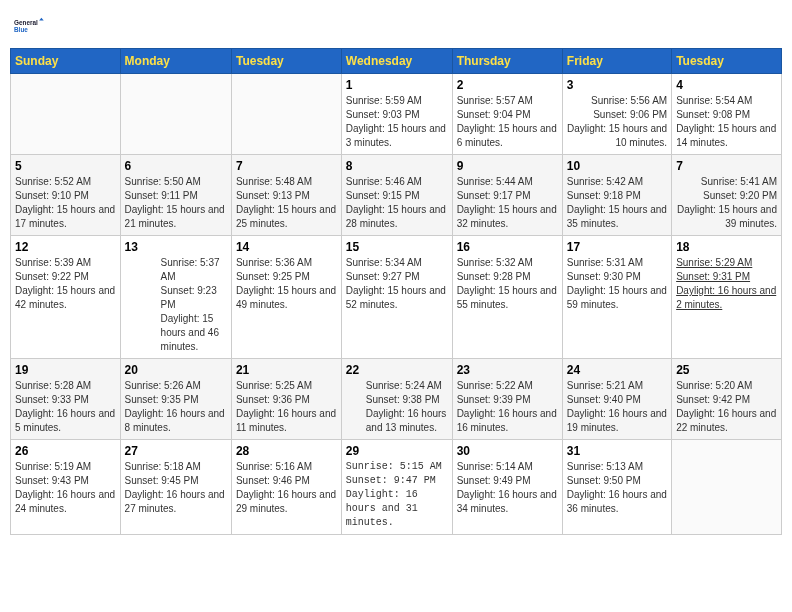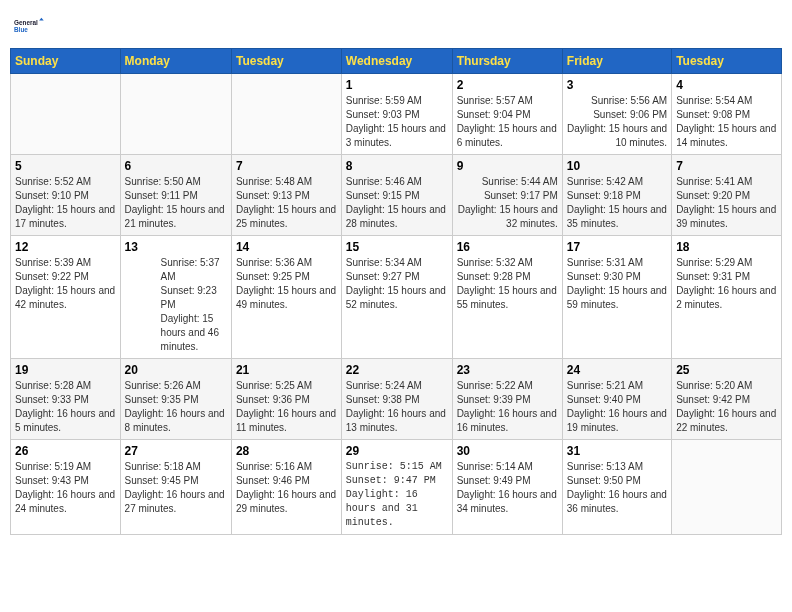--- a/index.html
+++ b/index.html
@@ -153,33 +153,33 @@
 Daylight: 15 hours and 25 minutes.</div>
         </td>
         <td>
           <div class="day-num">8</div>
           <div class="day-info" style="white-space: pre-line;">Sunrise: 5:46 AM
 Sunset: 9:15 PM
 Daylight: 15 hours and 28 minutes.</div>
         </td>
         <td>
           <div class="day-num">9</div>
-          <div class="day-info" style="white-space: pre-line; text-align: right;">Sunrise: 5:44 AM
+          <div class="day-info" style="white-space: pre-line;">Sunrise: 5:44 AM
 Sunset: 9:17 PM
 Daylight: 15 hours and 32 minutes.</div>
         </td>
         <td>
           <div class="day-num">10</div>
           <div class="day-info" style="white-space: pre-line;">Sunrise: 5:42 AM
 Sunset: 9:18 PM
 Daylight: 15 hours and 35 minutes.</div>
         </td>
         <td>
           <div class="day-num">7</div>
-          <div class="day-info" style="white-space: pre-line;">Sunrise: 5:41 AM
+          <div class="day-info" style="white-space: pre-line; text-align: right;">Sunrise: 5:41 AM
 Sunset: 9:20 PM
 Daylight: 15 hours and 39 minutes.</div>
         </td>
       </tr>
       <tr>
         <td>
           <div class="day-num">12</div>
           <div class="day-info" style="white-space: pre-line;">Sunrise: 5:39 AM
 Sunset: 9:22 PM
 Daylight: 15 hours and 42 minutes.</div>
@@ -209,21 +209,21 @@
 Daylight: 15 hours and 55 minutes.</div>
         </td>
         <td>
           <div class="day-num">17</div>
           <div class="day-info" style="white-space: pre-line;">Sunrise: 5:31 AM
 Sunset: 9:30 PM
 Daylight: 15 hours and 59 minutes.</div>
         </td>
         <td>
           <div class="day-num">18</div>
-          <div class="day-info" style="white-space: pre-line;">Sunrise: 5:29 AM
+          <div class="day-info" style="white-space: pre-line; text-decoration: underline;">Sunrise: 5:29 AM
 Sunset: 9:31 PM
 Daylight: 16 hours and 2 minutes.</div>
         </td>
       </tr>
       <tr>
         <td>
           <div class="day-num">19</div>
           <div class="day-info" style="white-space: pre-line;">Sunrise: 5:28 AM
 Sunset: 9:33 PM
 Daylight: 16 hours and 5 minutes.</div>
@@ -235,21 +235,21 @@
 Daylight: 16 hours and 8 minutes.</div>
         </td>
         <td>
           <div class="day-num">21</div>
           <div class="day-info" style="white-space: pre-line;">Sunrise: 5:25 AM
 Sunset: 9:36 PM
 Daylight: 16 hours and 11 minutes.</div>
         </td>
         <td>
           <div class="day-num">22</div>
-          <div class="day-info" style="white-space: pre-line;">Sunrise: 5:24 AM
+          <div class="day-info" style="white-space: pre-line; margin-left: 20px;">Sunrise: 5:24 AM
 Sunset: 9:38 PM
 Daylight: 16 hours and 13 minutes.</div>
         </td>
         <td>
           <div class="day-num">23</div>
           <div class="day-info" style="white-space: pre-line;">Sunrise: 5:22 AM
 Sunset: 9:39 PM
 Daylight: 16 hours and 16 minutes.</div>
         </td>
         <td>

